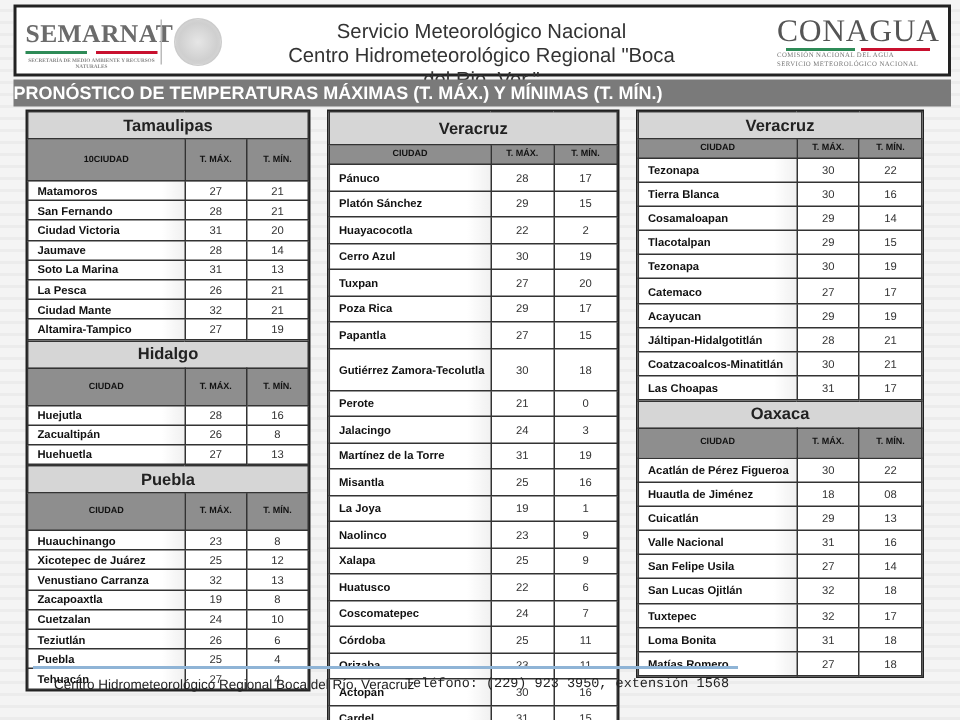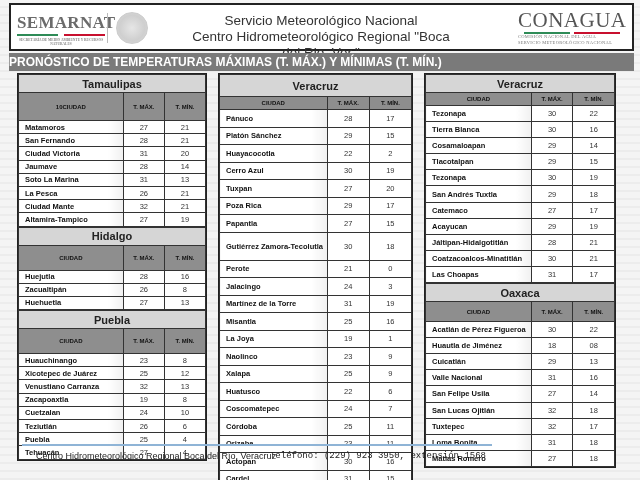--- a/index.html
+++ b/index.html
@@ -379,25 +379,20 @@
           <td class="city">Tlacotalpan</td>
           <td class="num">29</td>
           <td class="num">15</td>
         </tr>
         <tr class="data">
           <td class="city">Tezonapa</td>
           <td class="num">30</td>
           <td class="num">19</td>
         </tr>
         <tr class="data">
-          <td class="city">San Andrés Tuxtla</td>
-          <td class="num">29</td>
-          <td class="num">18</td>
-        </tr>
-        <tr class="data">
           <td class="city">Catemaco</td>
           <td class="num">27</td>
           <td class="num">17</td>
         </tr>
         <tr class="data">
           <td class="city">Acayucan</td>
           <td class="num">29</td>
           <td class="num">19</td>
         </tr>
         <tr class="data">

